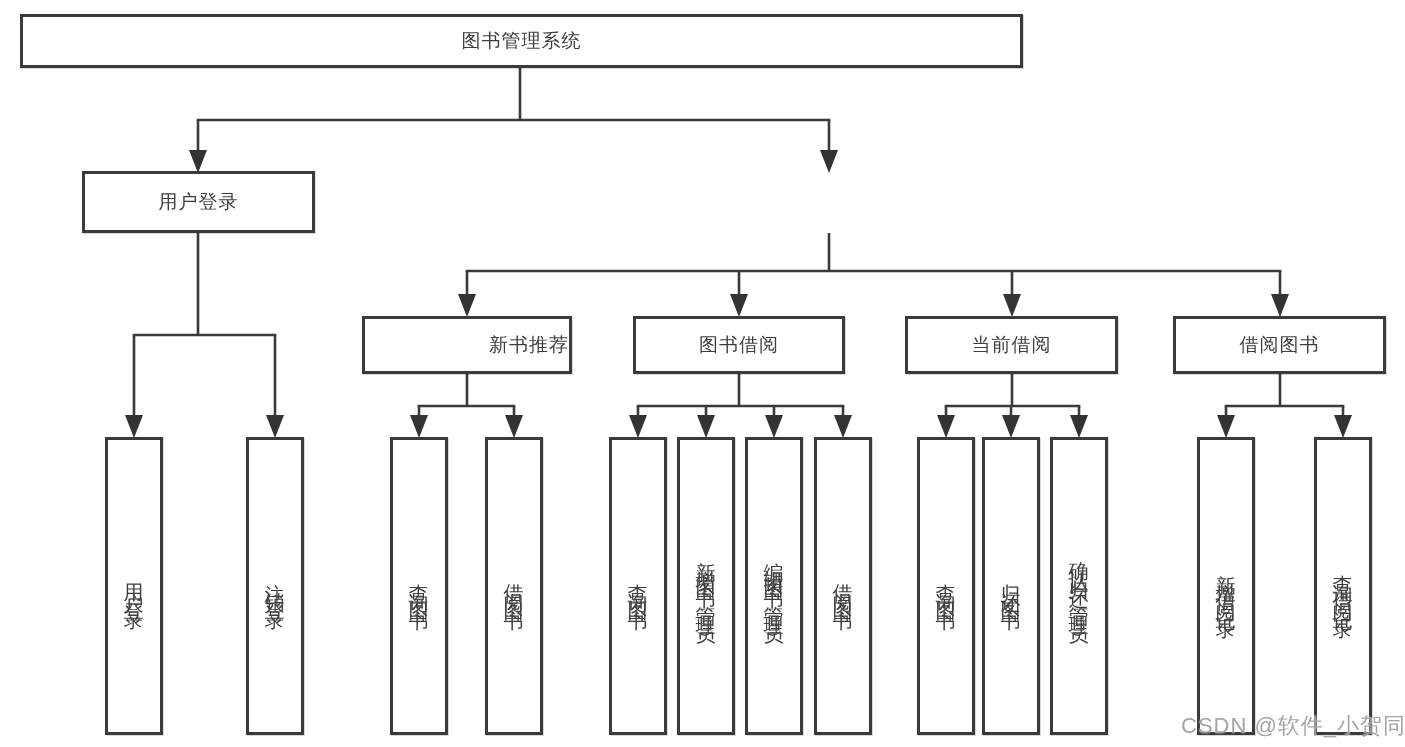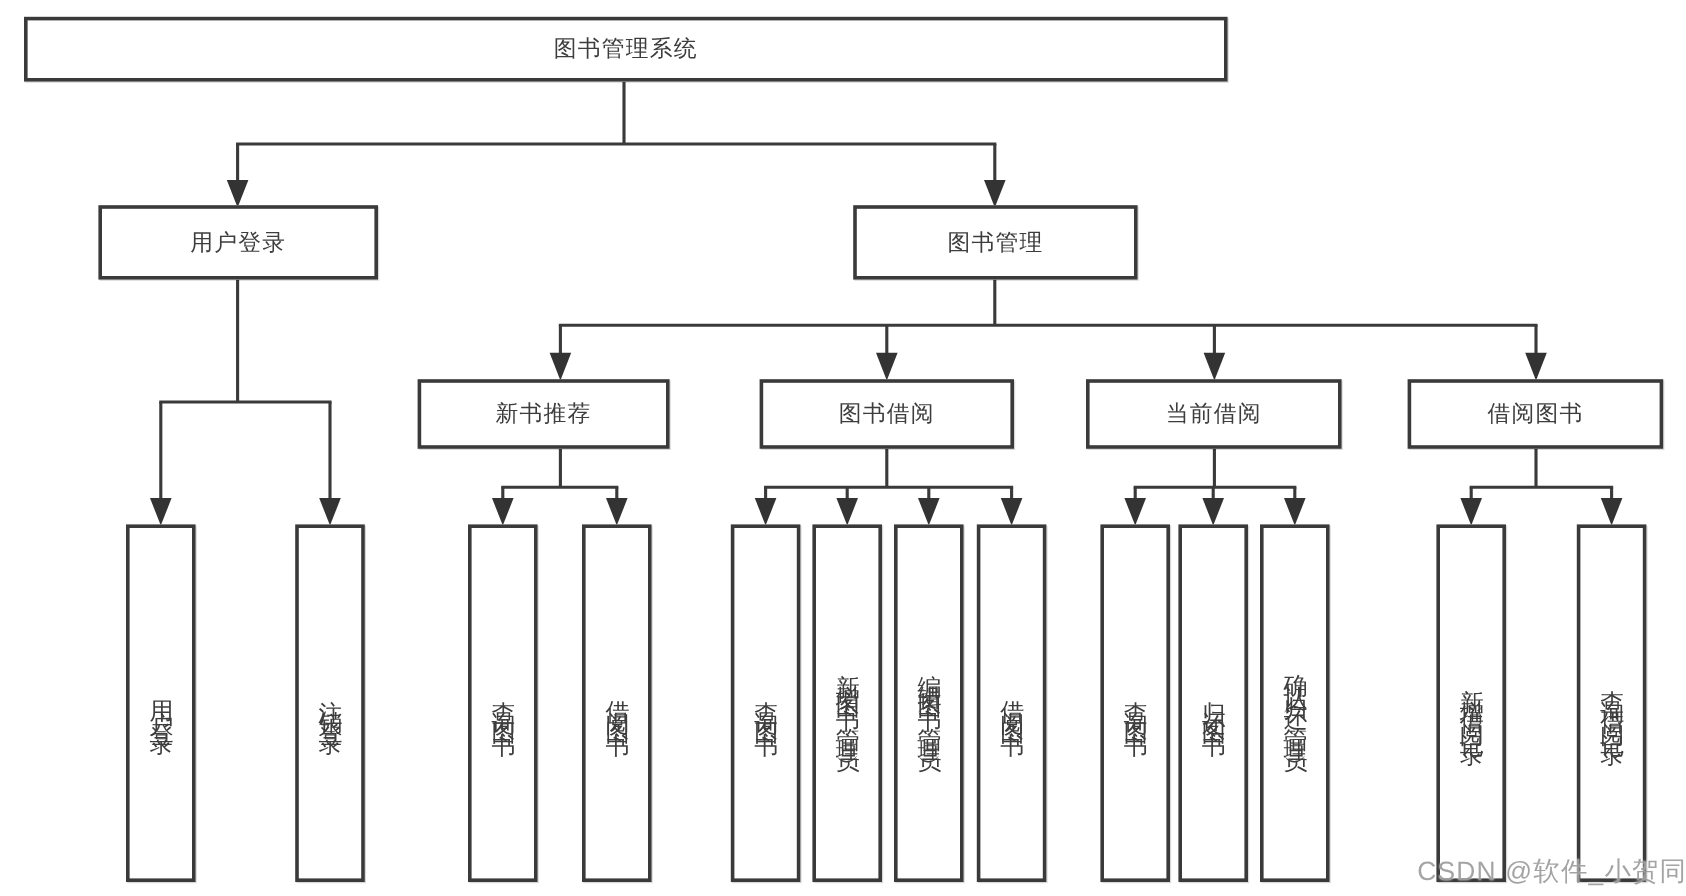--- a/index.html
+++ b/index.html
@@ -121,25 +121,22 @@
     <polygon points="1334,415 1352,415 1343,438"></polygon>
   </svg>
 
   <div class="node hbox root-box" style="left:20px; top:14px; width:1003px; height:54px;">
     <span>图书管理系统</span>
   </div>
 
   <div class="node hbox" style="left:82px; top:171px; width:233px; height:62px;">
     <span>用户登录</span>
   </div>
-  <div class="node hbox" style="left:711px; top:171px; width:237px; height:62px;">
-    <span>图书管理</span>
-  </div>
 
-  <div class="node hbox" style="left:348px; top:316px; width:210px; height:58px;">
+  <div class="node hbox" style="left:362px; top:316px; width:210px; height:58px;justify-content:flex-end;">
     <span>新书推荐</span>
   </div>
   <div class="node hbox" style="left:905px; top:316px; width:213px; height:58px;">
     <span>当前借阅</span>
   </div>
   <div class="node hbox" style="left:633px; top:316px; width:212px; height:58px;">
     <span>图书借阅</span>
   </div>
   <div class="node hbox" style="left:1173px; top:316px; width:213px; height:58px;">
     <span>借阅图书</span>

